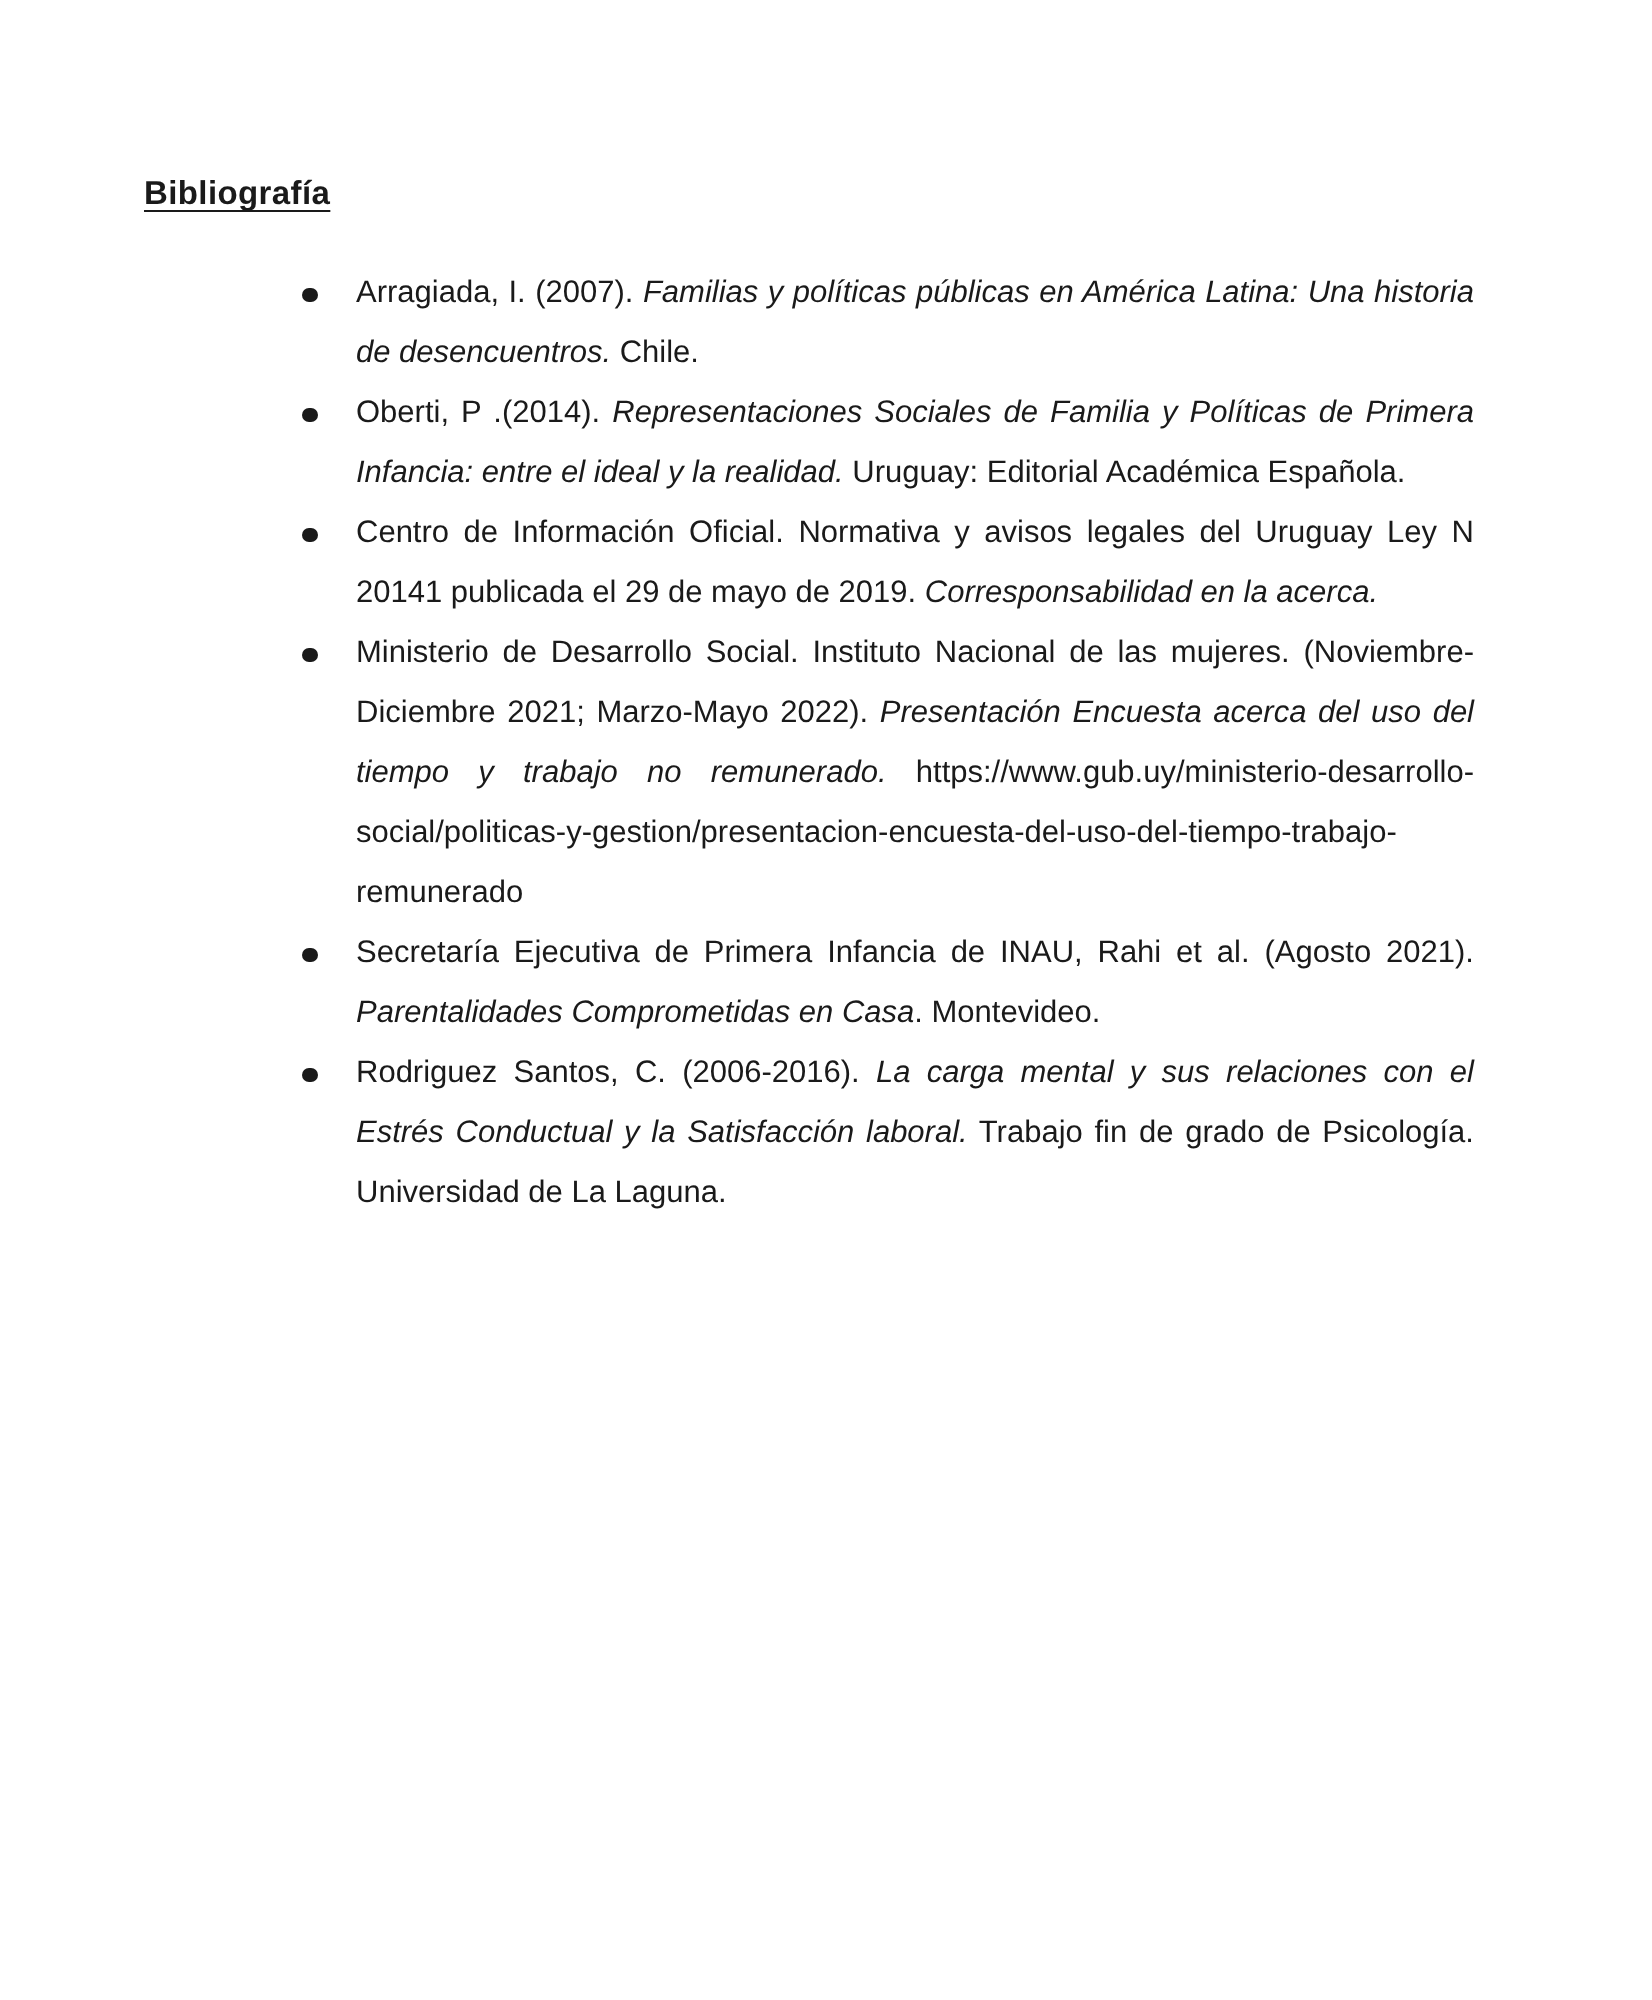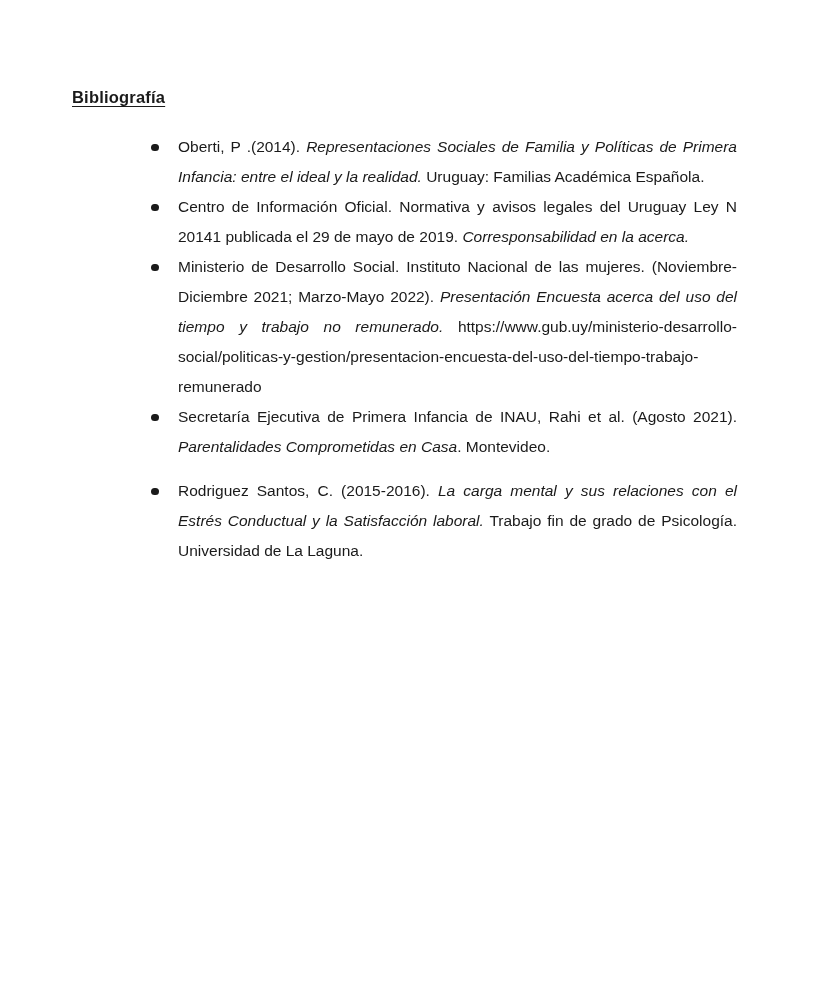--- a/index.html
+++ b/index.html
@@ -43,30 +43,30 @@
     left: -27px;
     top: 11.5px;
     width: 7.5px;
     height: 7.5px;
     border-radius: 50%;
     background: var(--ink, #1a1a1a);
   }
   
   .ref-list li:nth-child(5),
   .ref-list li:nth-child(6) {
-    margin-top: 14px;
   }
   .seg-regular { font-style: normal; }
   .seg-italic  { font-style: italic; }
 </style>
 </head>
 <body>
 
 <div class="page">
   <h1 class="heading">Bibliografía</h1>
   <ul class="ref-list">
-      <li><span class="seg-regular">Oberti, P .(2014). </span><span class="seg-italic">Representaciones Sociales de Familia y Políticas de Primera Infancia: entre el ideal y la realidad.</span><span class="seg-regular"> Uruguay: Familias Académica Española.</span></li>
+      <li><span class="seg-regular">Arragiada, I. (2007). </span><span class="seg-italic">Familias y políticas públicas en América Latina: Una historia de desencuentros.</span><span class="seg-regular"> Chile.</span></li>
+      <li><span class="seg-regular">Oberti, P .(2014). </span><span class="seg-italic">Representaciones Sociales de Familia y Políticas de Primera Infancia: entre el ideal y la realidad.</span><span class="seg-regular"> Uruguay: Editorial Académica Española.</span></li>
       <li><span class="seg-regular">Centro de Información Oficial. Normativa y avisos legales del Uruguay Ley N 20141 publicada el 29 de mayo de 2019. </span><span class="seg-italic">Corresponsabilidad en la acerca.</span></li>
       <li><span class="seg-regular">Ministerio de Desarrollo Social. Instituto Nacional de las mujeres. (Noviembre-Diciembre 2021; Marzo-Mayo 2022). </span><span class="seg-italic">Presentación Encuesta acerca del uso del tiempo y trabajo no remunerado.</span><span class="seg-regular"> </span><span class="seg-regular">https://www.gub.uy/ministerio-desarrollo-social/politicas-y-gestion/presentacion-encuesta-del-uso-del-tiempo-trabajo-remunerado</span></li>
       <li><span class="seg-regular">Secretaría Ejecutiva de Primera Infancia de INAU, Rahi et al. (Agosto 2021). </span><span class="seg-italic">Parentalidades Comprometidas en Casa</span><span class="seg-regular">. Montevideo.</span></li>
-      <li><span class="seg-regular">Rodriguez Santos, C. (2015-2016). </span><span class="seg-italic">La carga mental y sus relaciones con el Estrés Conductual y la Satisfacción laboral.</span><span class="seg-regular"> Trabajo fin de grado de Psicología. Universidad de La Laguna.</span></li>
+      <li><span class="seg-regular">Rodriguez Santos, C. (2006-2016). </span><span class="seg-italic">La carga mental y sus relaciones con el Estrés Conductual y la Satisfacción laboral.</span><span class="seg-regular"> Trabajo fin de grado de Psicología. Universidad de La Laguna.</span></li>
     </ul>
 </div>
 
 </body></html>

